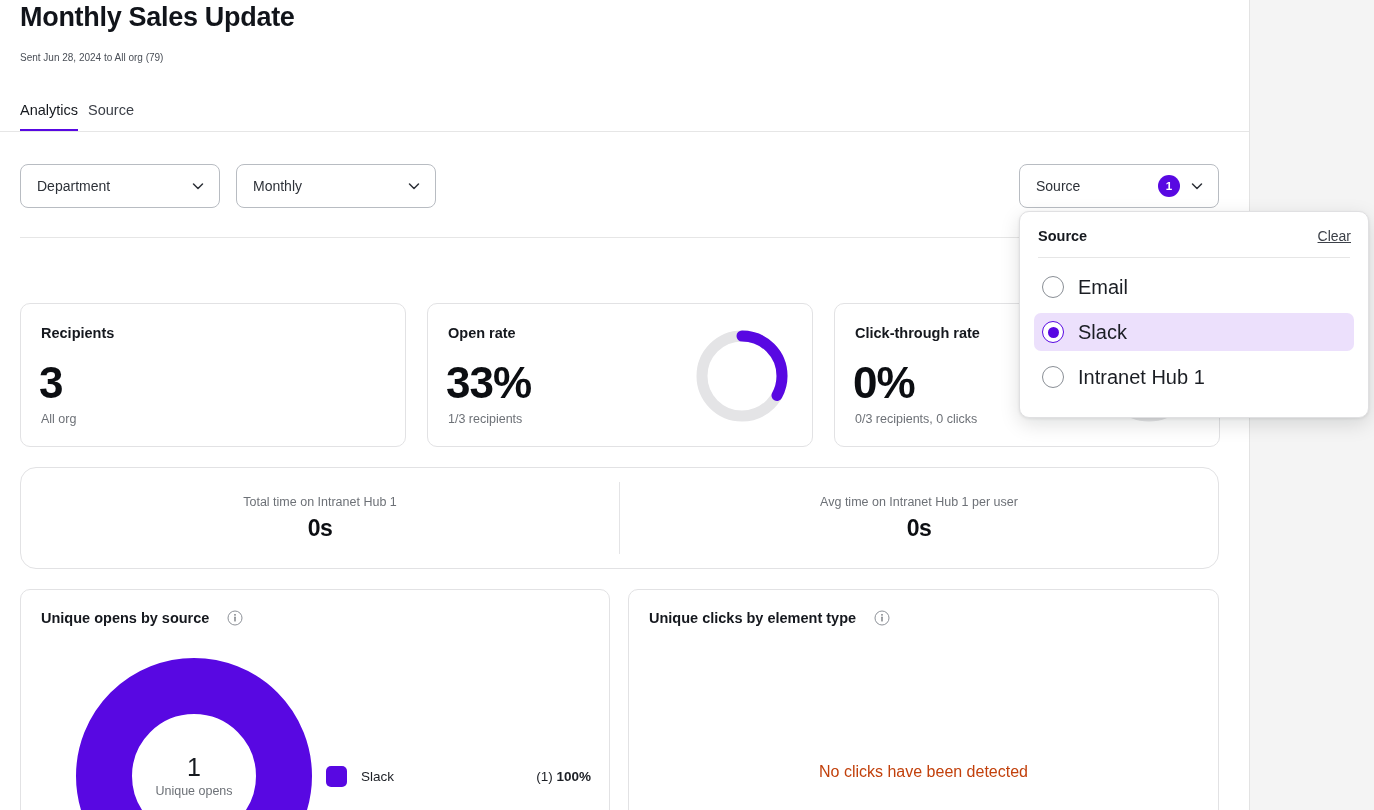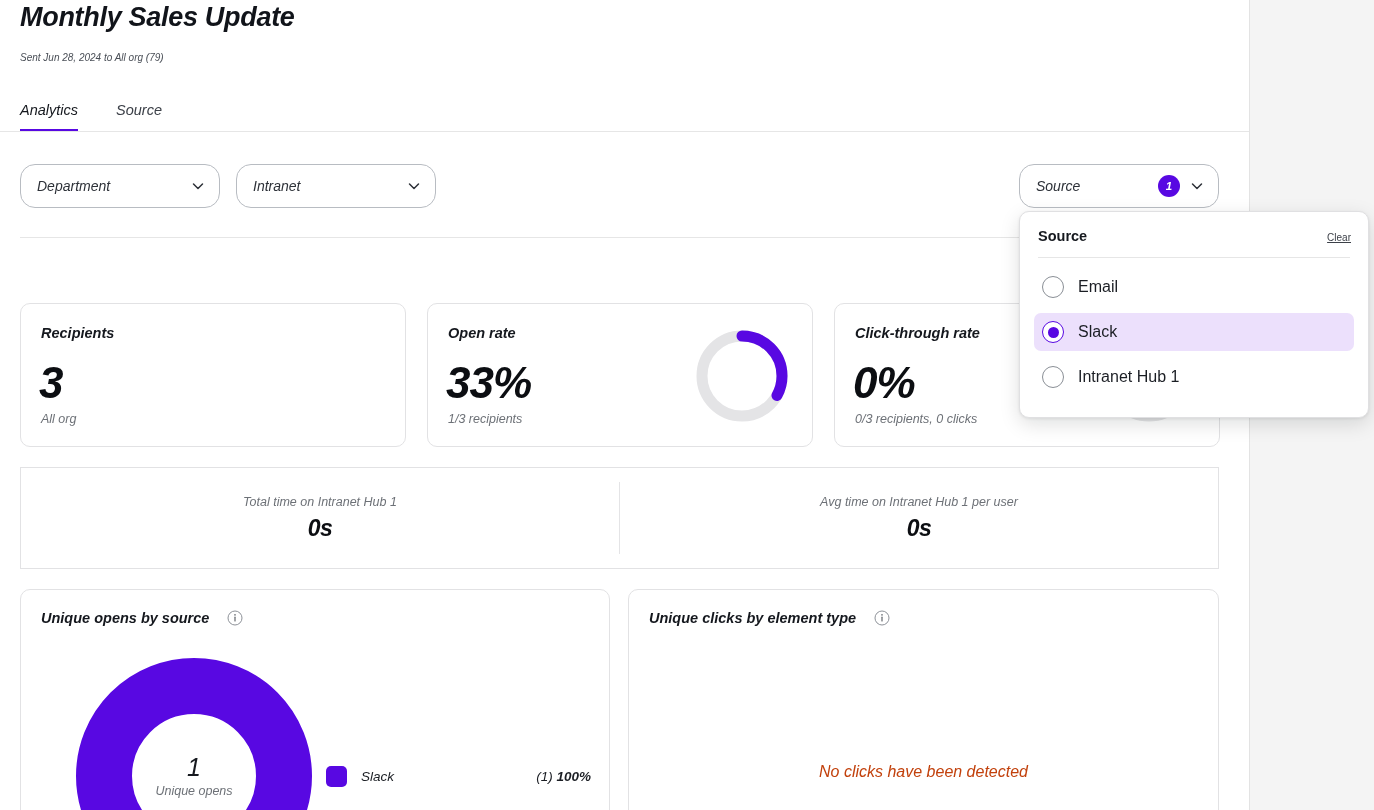--- a/index.html
+++ b/index.html
@@ -32,21 +32,20 @@
     border-left: 1px solid #e3e3e3;
   }
 
   
   .main {
     position: absolute;
     left: 0; top: 0;
     width: 1249px;
     height: 775px;
     background: #ffffff;
-    font-style: italic;
   }
 
   
   .page-title {
     position: absolute;
     left: 20px;
     top: 0px;
     font-size: 27px;
     font-weight: bold;
     color: #11141a;
@@ -61,21 +60,21 @@
     color: #4a4f57;
     line-height: 20px;
   }
 
   
   .tabs {
     position: absolute;
     left: 20px;
     top: 96px;
     display: flex;
-    gap: 38px;
+    gap: 10px;
     align-items: flex-end;
     height: 36px;
   }
   .tab {
     font-size: 14.5px;
     color: #3c4048;
     padding-bottom: 10px;
     cursor: pointer;
     border-bottom: 3px solid transparent;
     line-height: 18px;
@@ -98,21 +97,21 @@
     position: absolute;
     left: 0;
     top: 132px;
     width: 1249px;
     height: 106px;
   }
   .filter-chip {
     position: absolute;
     height: 44px;
     border: 1px solid #b8bcc2;
-    border-radius: 15px;
+    border-radius: 8px;
     background: #fff;
     display: flex;
     align-items: center;
     padding: 0 14px 0 16px;
     cursor: pointer;
     gap: 10px;
     font-size: 14px;
     color: #2d3138;
     user-select: none;
   }
@@ -193,21 +192,21 @@
     width: 100px; height: 100px;
   }
   .kpi-donut svg { display: block; }
 
   
   .time-strip {
     position: absolute;
     left: 20px; top: 467px;
     width: 1199px; height: 102px;
     border: 1px solid #e2e2e4;
-    border-radius: 0;
+    border-radius: 16px;
     background: #fff;
     display: flex;
   }
   .time-cell {
     flex: 1 1 0;
     display: flex;
     flex-direction: column;
     align-items: center;
     justify-content: center;
     gap: 6px;
@@ -318,21 +317,21 @@
     z-index: 50;
   }
   .popover-head {
     display: flex;
     align-items: baseline;
     justify-content: space-between;
     padding: 0 17px 0 18px;
   }
   .popover-title { font-size: 14.5px; font-weight: bold; color: #15181e; }
   .popover-clear {
-    font-size: 10px;
+    font-size: 14px;
     color: #3c4048;
     text-decoration: underline;
     cursor: pointer;
   }
   .popover-rule {
     margin: 13px 18px 10px 18px;
     height: 1px;
     background: #e6e6e6;
   }
   .popover-list { padding: 0 14px; }
@@ -358,21 +357,21 @@
   .radio-row.selected .radio { border-color: #5808e2; }
   .radio-row.selected .radio::after {
     content: "";
     position: absolute;
     left: 50%; top: 50%;
     width: 11px; height: 11px;
     margin: -5.5px 0 0 -5.5px;
     border-radius: 50%;
     background: #5808e2;
   }
-  .radio-label { font-size: 16px; color: #1b1e24; }
+  .radio-label { font-size: 20px; color: #1b1e24; }
 </style>
 </head>
 <body>
 
 <div class="app">
 
   <div class="right-gutter"></div>
 
   <div class="main">
 
@@ -390,21 +389,21 @@
       <div class="filter-chip chip-dept">
         <span class="chip-label">Department</span>
         <span class="chev">
           <svg viewBox="0 0 14 14" width="14" height="14" aria-hidden="true">
             <path d="M2.5 5 L7 9.5 L11.5 5" fill="none" stroke="#2d3138" stroke-width="1.5" stroke-linecap="round" stroke-linejoin="round"></path>
           </svg>
         </span>
       </div>
 
       <div class="filter-chip chip-location">
-        <span class="chip-label">Intranet</span>
+        <span class="chip-label">Monthly</span>
         <span class="chev">
           <svg viewBox="0 0 14 14" width="14" height="14" aria-hidden="true">
             <path d="M2.5 5 L7 9.5 L11.5 5" fill="none" stroke="#2d3138" stroke-width="1.5" stroke-linecap="round" stroke-linejoin="round"></path>
           </svg>
         </span>
       </div>
 
       <div class="filter-chip chip-source">
         <span class="chip-label">Source</span>
         <span class="count-badge">1</span>

